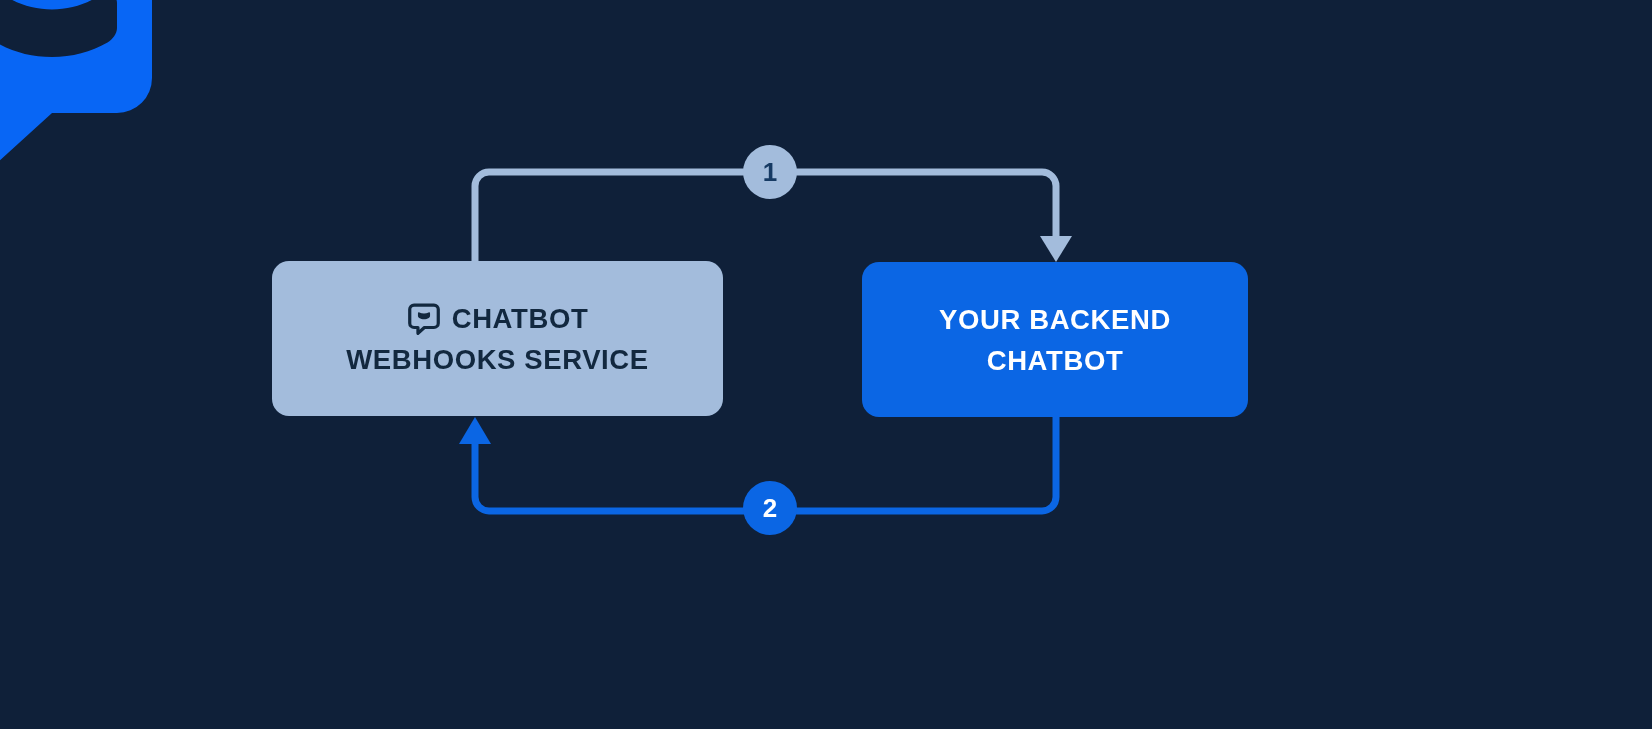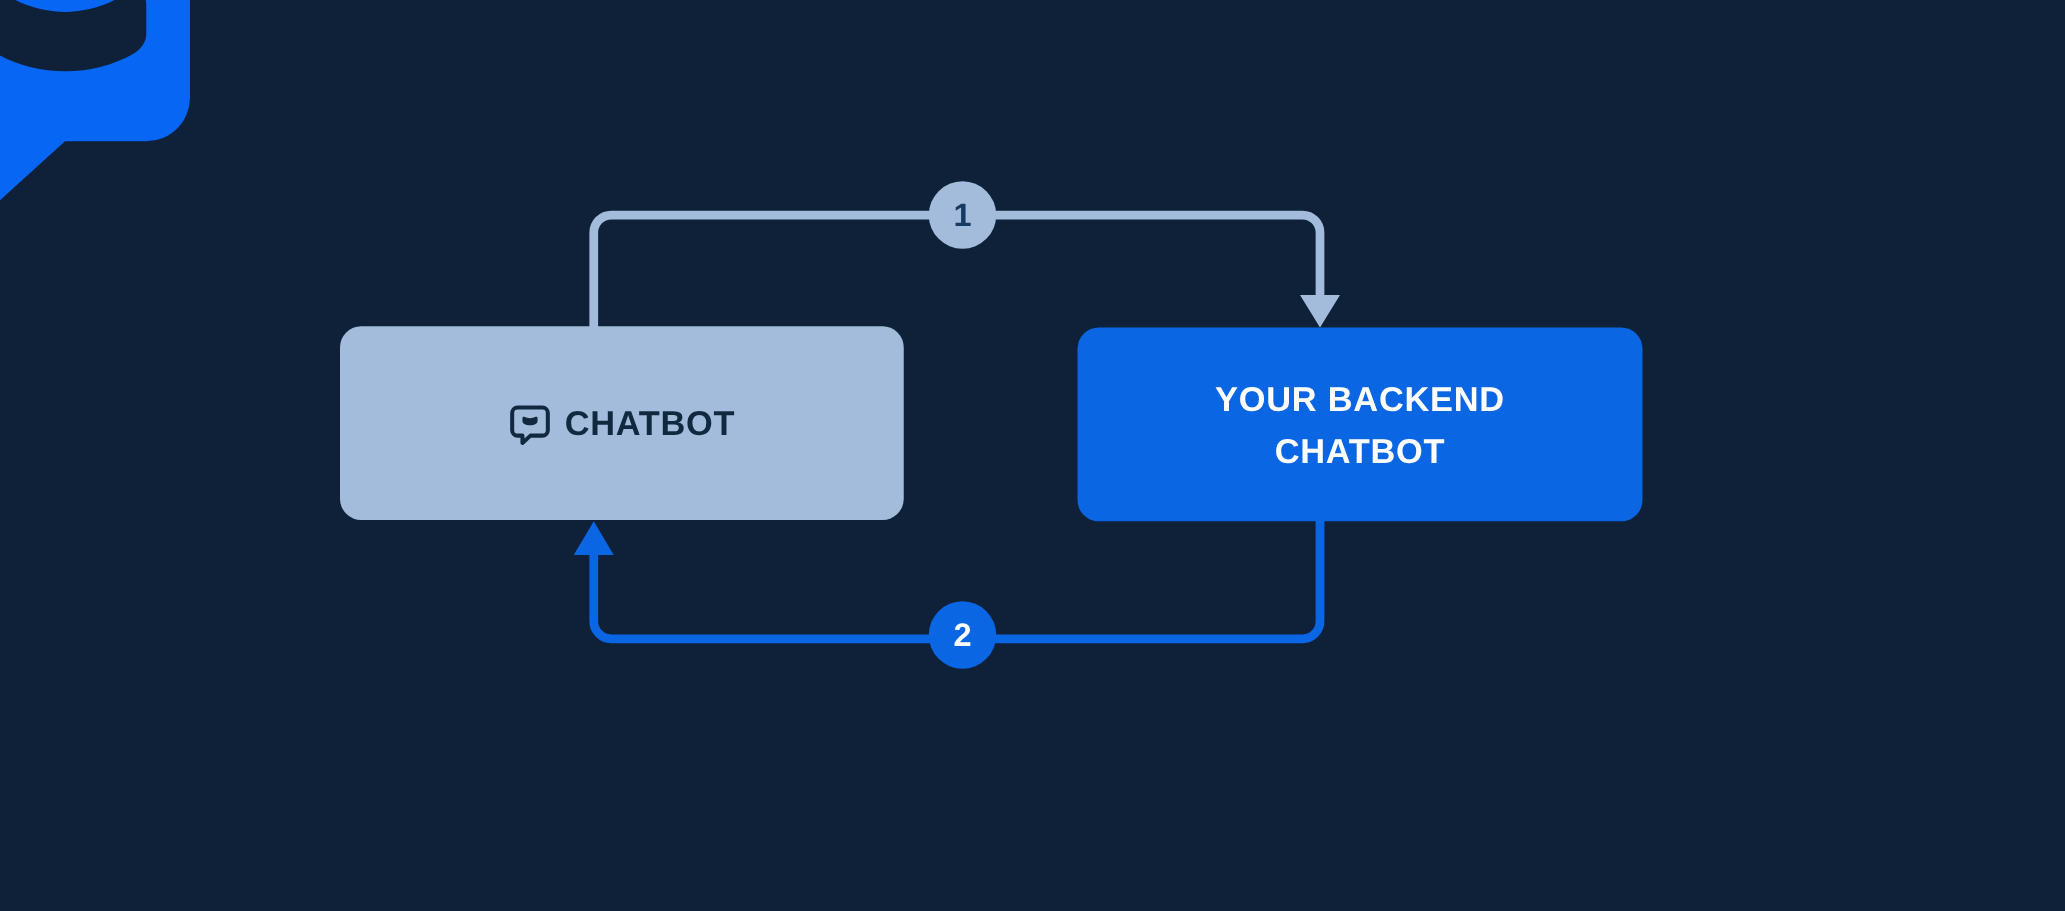--- a/index.html
+++ b/index.html
@@ -57,21 +57,21 @@
     top: 261px;
     width: 451px;
     height: 155px;
     background: #a3bcdc;
     color: #12283f;
   }
 
   #node-backend {
     left: 862px;
     top: 262px;
-    width: 452px;
+    width: 386px;
     height: 155px;
     background: #0b66e4;
     color: #ffffff;
   }
 
   .node-title {
     font-size: 27.5px;
     font-weight: bold;
     letter-spacing: 0.6px;
     line-height: 41px;
@@ -145,20 +145,21 @@
   </svg>
 
   <div class="node" id="node-webhooks">
     <div class="title-row">
       <svg class="chatbot-mark" viewBox="0 0 36 36" fill="none" aria-hidden="true">
         <path d="M7.5 3.2 H28.5 A4.6 4.6 0 0 1 33.1 7.8 V22.4 A4.6 4.6 0 0 1 28.5 27 H18.4 L11.6 33.2 V27 H7.5 A4.6 4.6 0 0 1 2.9 22.4 V7.8 A4.6 4.6 0 0 1 7.5 3.2 Z" stroke="#12283f" stroke-width="3.4" fill="none" stroke-linejoin="round"></path>
         <path d="M11.6 12.2 C11.6 11.3 12.3 10.7 13.1 11.1 C14.6 11.9 16.3 12.3 18 12.3 C19.7 12.3 21.4 11.9 22.9 11.1 C23.7 10.7 24.4 11.3 24.4 12.2 V14.6 C24.4 15.5 23.9 16.4 23.1 16.9 C21.6 17.8 19.8 18.3 18 18.3 C16.2 18.3 14.4 17.8 12.9 16.9 C12.1 16.4 11.6 15.5 11.6 14.6 Z" fill="#12283f"></path>
       </svg>
       <span class="node-title">CHATBOT</span>
     </div>
+    <div class="node-title">WEBHOOKS SERVICE</div>
   </div>
 
   <div class="node" id="node-backend">
     <div class="node-title">YOUR BACKEND</div>
     <div class="node-title">CHATBOT</div>
   </div>
 
   <div class="badge" id="badge-1">
     <span>1</span>
   </div>

